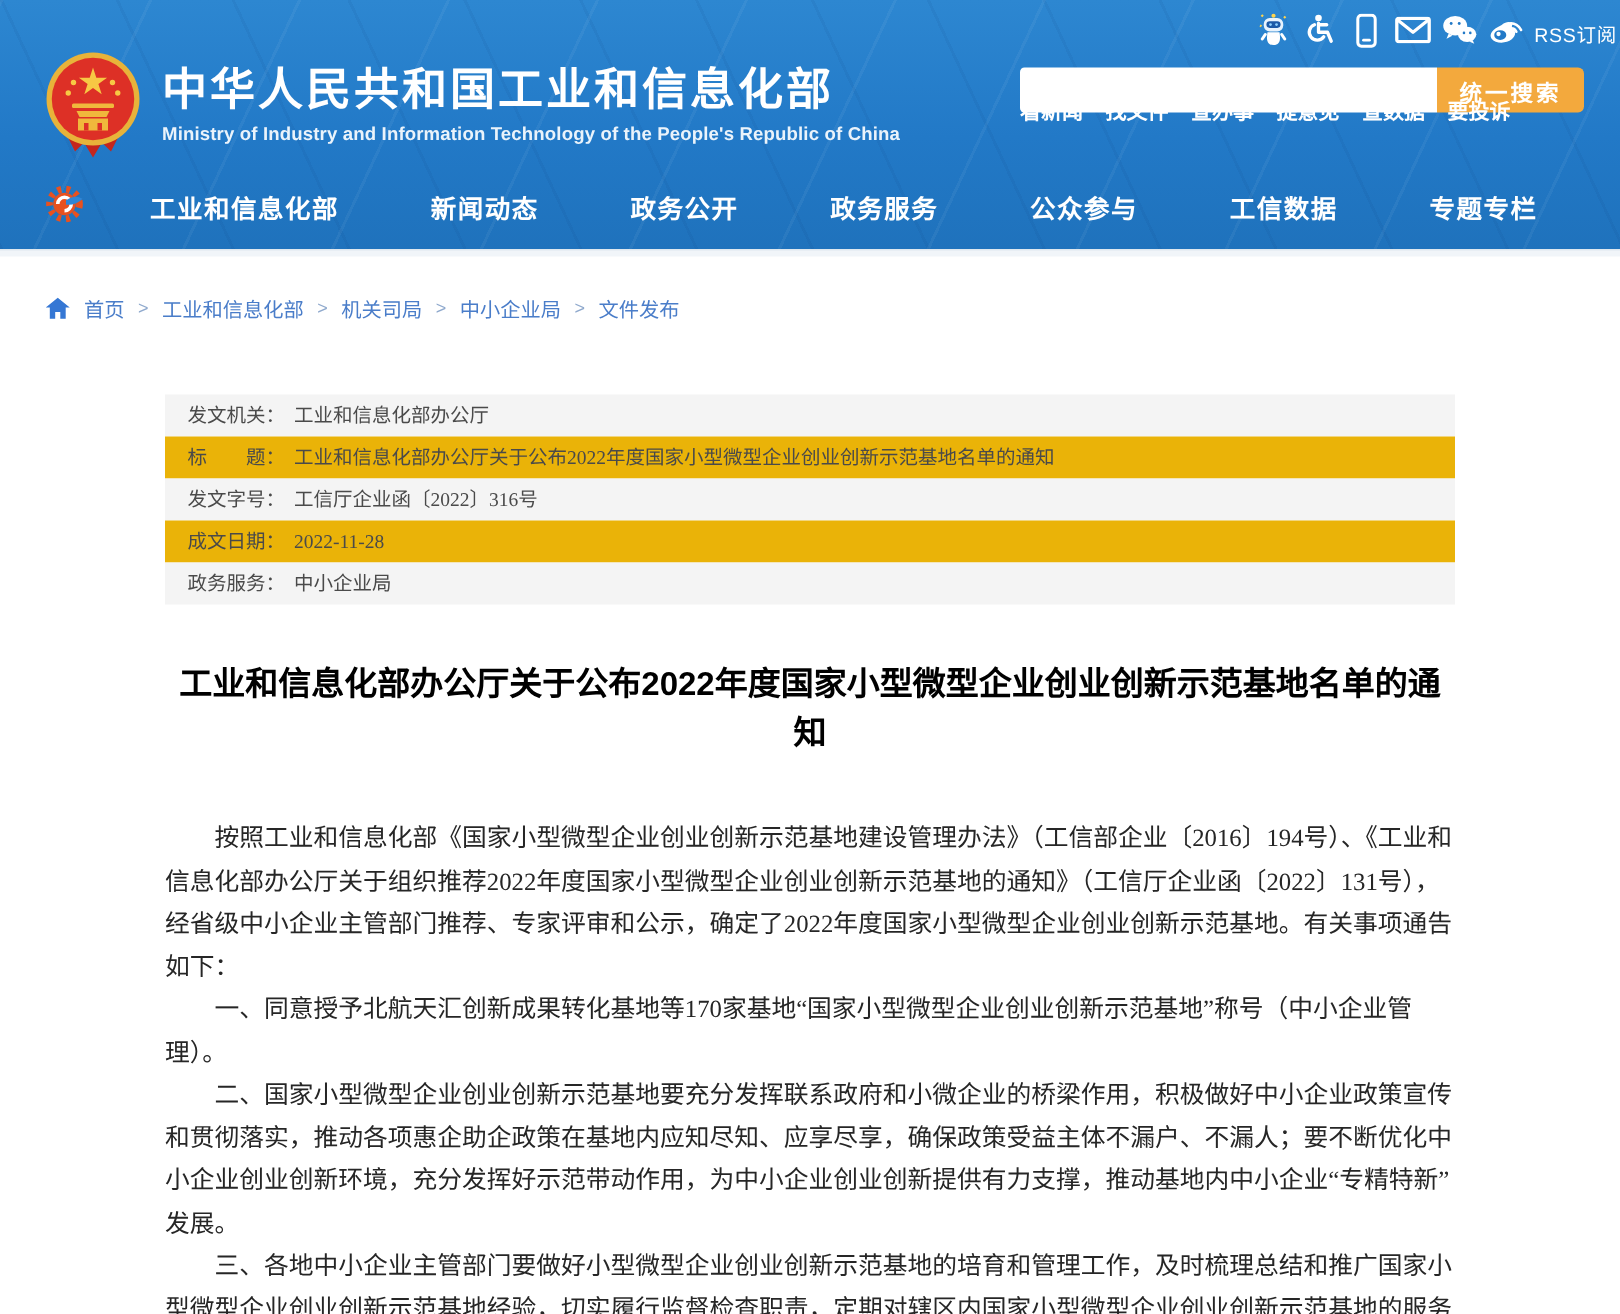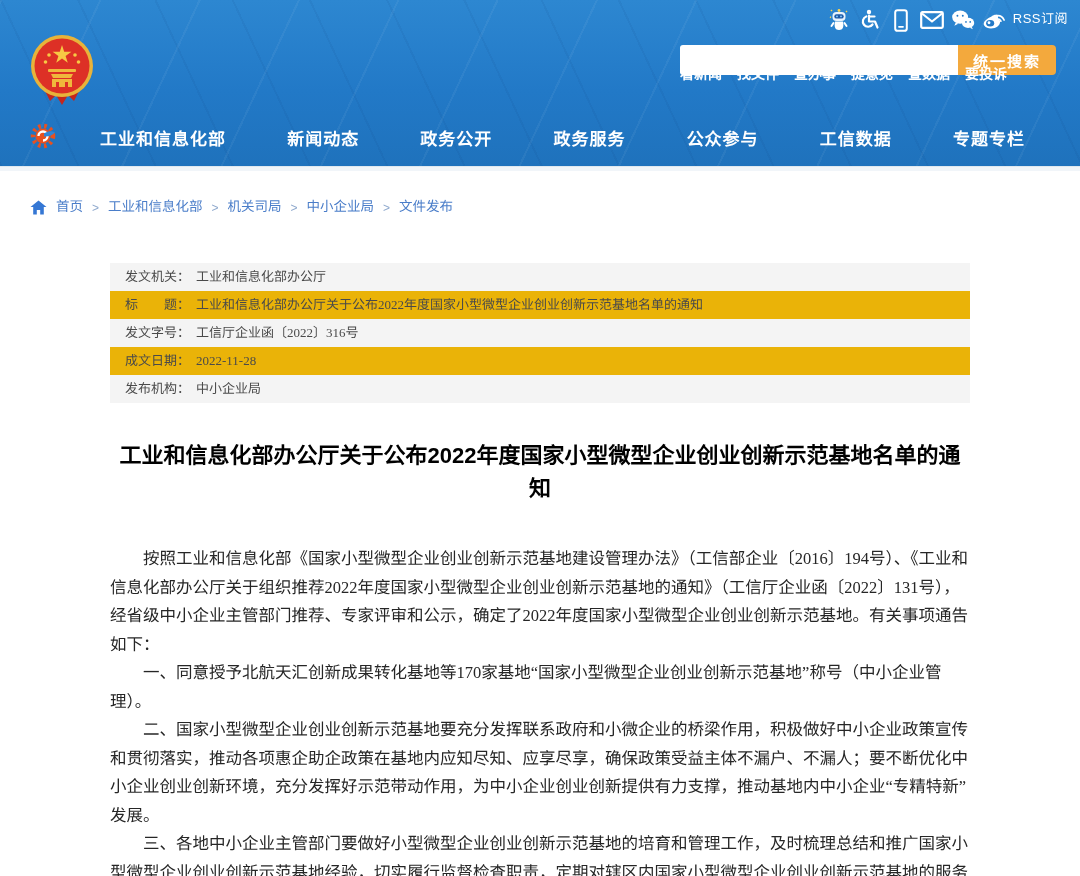--- a/index.html
+++ b/index.html
@@ -10,21 +10,21 @@
   
   .site-header {
     position:relative; width:1080px; height:166px;
     background:
       repeating-linear-gradient(115deg, rgba(255,255,255,0.05) 0 2px, rgba(255,255,255,0) 2px 90px),
       repeating-linear-gradient(65deg, rgba(10,50,110,0.07) 0 2px, rgba(0,0,0,0) 2px 70px),
       linear-gradient(180deg, #2d87d1 0%, #2279c7 55%, #1f72bc 100%);
   }
   .header-edge { width:1080px; height:5px; background:#f1f5f9; border-top:1px solid #dfe8ef; }
 
-  .topbar { position:absolute; top:8px; right:12px; display:flex; align-items:flex-start; gap:7px; }
+  .topbar { position:absolute; top:8px; right:2px; display:flex; align-items:flex-end; gap:7px; }
   .topbar .ticon { display:flex; align-items:center; justify-content:center; width:24px; height:24px; cursor:pointer; }
   .rss { color:#fff; font-size:13px; cursor:pointer; letter-spacing:0.5px; }
 
   .brand { position:absolute; left:28px; top:33px; display:flex; align-items:center; gap:12px; cursor:pointer; }
   .brand-text .site-title { color:#fff; font-size:30px; font-weight:bold; letter-spacing:2px; line-height:34px; }
   .brand-text .site-subtitle { color:#eaf3fb; font-size:12.4px; font-weight:bold; margin-top:4px; letter-spacing:0.1px; }
 
   .search-area { position:absolute; left:680px; top:45px; width:376px; }
   .search-row { display:flex; height:18px; }
   .search-input {
@@ -38,21 +38,21 @@
   }
   .quick-links { display:flex; gap:15px; }
   .quick-links span { color:#fff; font-size:14px; font-weight:bold; cursor:pointer; white-space:nowrap; }
 
   .mainnav { position:absolute; left:0; top:112px; width:1080px; height:50px; display:flex; align-items:center; }
   .nav-logo { position:absolute; left:30px; top:10px; cursor:pointer; }
   .nav-items { position:absolute; left:100px; right:55px; display:flex; justify-content:space-between; align-items:center; }
   .nav-items span { color:#fff; font-size:17px; font-weight:600; letter-spacing:1px; cursor:pointer; white-space:nowrap; }
 
   
-  .breadcrumb { display:flex; align-items:flex-end; gap:9px; margin:24px 0 0 30px; font-size:13.5px; }
+  .breadcrumb { display:flex; align-items:center; gap:9px; margin:24px 0 0 30px; font-size:13.5px; }
   .breadcrumb .crumb { color:#4a7dc9; cursor:pointer; }
   .breadcrumb .sep { color:#8fa9cd; font-size:12px; }
   .home-icon { display:flex; align-items:center; }
 
   
   .content { width:860px; margin:48px auto 0 auto; }
 
   .meta-table { width:100%; font-size:13px; color:#4a4a4a;font-family:Liberation Serif, serif; }
   .meta-row { position:relative; height:28px; line-height:28px; padding-left:15px; background:#eab308; white-space:nowrap; overflow:hidden; }
   .meta-row.alt { background:#f4f4f4; }
@@ -146,20 +146,24 @@
           <circle cx="47" cy="22" r="1.8" fill="#f7c844"></circle>
           <circle cx="17.5" cy="29" r="1.8" fill="#f7c844"></circle>
           <circle cx="50.5" cy="29" r="1.8" fill="#f7c844"></circle>
           <rect x="20" y="36" width="28" height="3" rx="1" fill="#f0b83c"></rect>
           <path d="M23 41 h22 l-2 4 h-18 Z" fill="#f0b83c"></path>
           <rect x="24" y="46" width="20" height="8" fill="#f0b83c"></rect>
           <rect x="28" y="49" width="3" height="5" fill="#dd3026"></rect>
           <rect x="37" y="49" width="3" height="5" fill="#dd3026"></rect>
         </svg>
       </span>
+      <span class="brand-text">
+        <span class="site-title" style="display:block">中华人民共和国工业和信息化部</span>
+        <span class="site-subtitle" style="display:block">Ministry of Industry and Information Technology of the People's Republic of China</span>
+      </span>
     </div>
 
     <div class="search-area">
       <div class="search-row">
         <input class="search-input" type="text" placeholder="" style="">
         <button class="search-btn">统一搜索</button>
       </div>
       <div class="quick-links">
         <span>看新闻</span>
         <span>找文件</span>
@@ -218,21 +222,21 @@
       <div class="meta-row">
         <span class="meta-label">标　　题：</span><span class="meta-value">工业和信息化部办公厅关于公布2022年度国家小型微型企业创业创新示范基地名单的通知</span>
       </div>
       <div class="meta-row alt">
         <span class="meta-label">发文字号：</span><span class="meta-value">工信厅企业函〔2022〕316号</span>
       </div>
       <div class="meta-row">
         <span class="meta-label">成文日期：</span><span class="meta-value">2022-11-28</span>
       </div>
       <div class="meta-row alt">
-        <span class="meta-label">发布机构：</span><span class="meta-value">中小企业局</span>
+        <span class="meta-label">政务服务：</span><span class="meta-value">中小企业局</span>
       </div>
     </div>
 
     <h1 class="article-title">工业和信息化部办公厅关于公布2022年度国家小型微型企业创业创新示范基地名单的通知</h1>
 
     <div class="article-body">
       <p>按照工业和信息化部《国家小型微型企业创业创新示范基地建设管理办法》（工信部企业〔2016〕194号）、《工业和信息化部办公厅关于组织推荐2022年度国家小型微型企业创业创新示范基地的通知》（工信厅企业函〔2022〕131号），经省级中小企业主管部门推荐、专家评审和公示，确定了2022年度国家小型微型企业创业创新示范基地。有关事项通告如下：</p>
       <p>一、同意授予北航天汇创新成果转化基地等170家基地“国家小型微型企业创业创新示范基地”称号（中小企业管理）。</p>
       <p>二、国家小型微型企业创业创新示范基地要充分发挥联系政府和小微企业的桥梁作用，积极做好中小企业政策宣传和贯彻落实，推动各项惠企助企政策在基地内应知尽知、应享尽享，确保政策受益主体不漏户、不漏人；要不断优化中小企业创业创新环境，充分发挥好示范带动作用，为中小企业创业创新提供有力支撑，推动基地内中小企业“专精特新”发展。</p>
       <p>三、各地中小企业主管部门要做好小型微型企业创业创新示范基地的培育和管理工作，及时梳理总结和推广国家小型微型企业创业创新示范基地经验，切实履行监督检查职责，定期对辖区内国家小型微型企业创业创新示范基地的服务质量、服务收费情况、服务满意度等进行检查，做好年度总结和检查情况报告。</p>

